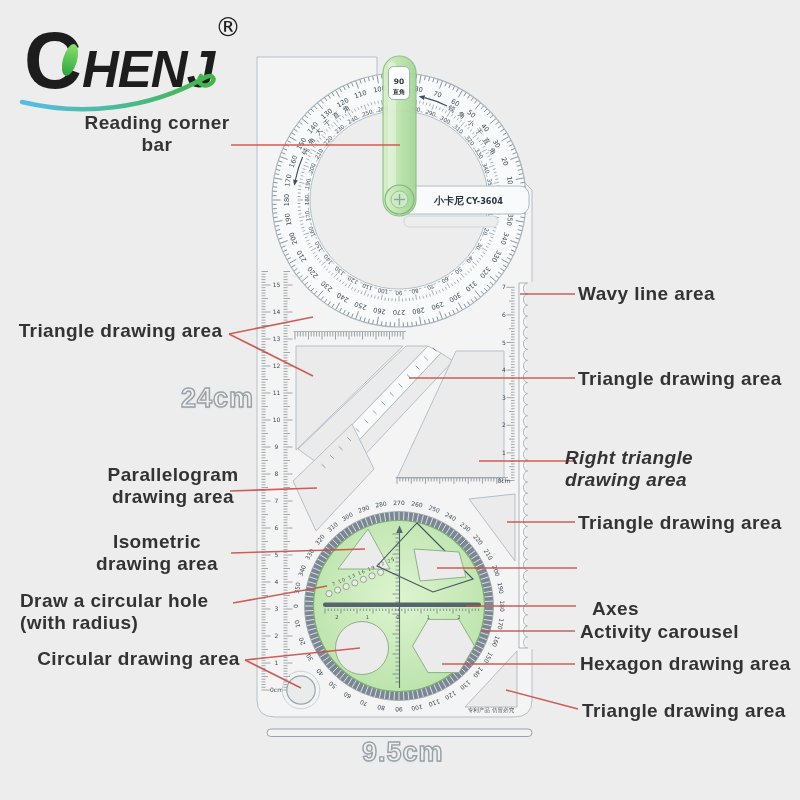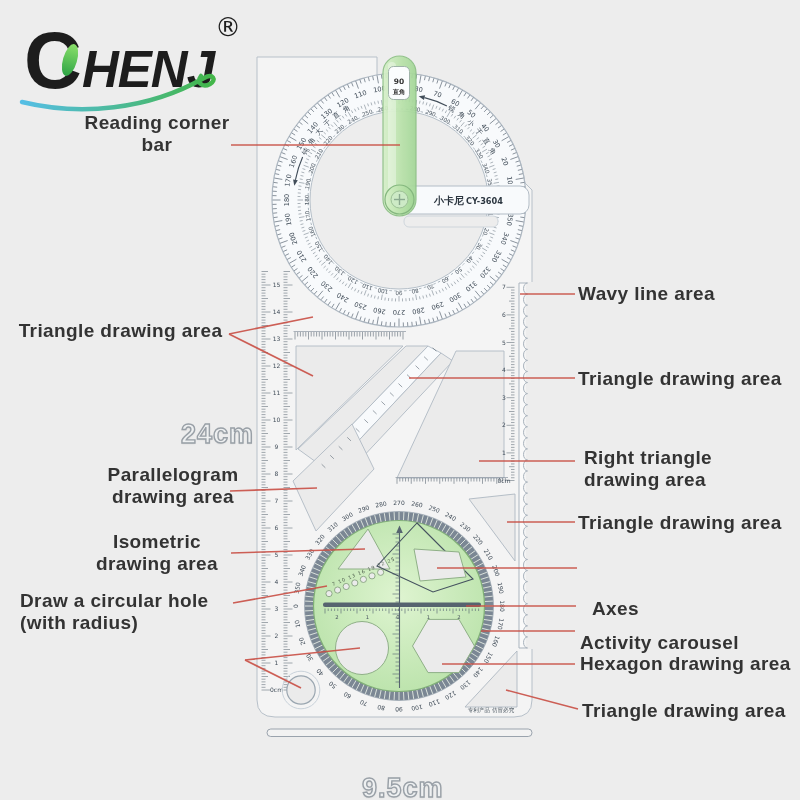--- a/index.html
+++ b/index.html
@@ -3,21 +3,21 @@
 <meta charset="utf-8">
 <style>
   html,body{margin:0;padding:0;background:#ededed;}
   .stage{position:relative;width:800px;height:800px;background:#ededed;overflow:hidden;
          font-family:"Liberation Sans",sans-serif;}
   #art{position:absolute;left:0;top:0;}
   #art text{font-family:"DejaVu Sans",sans-serif;}
   .lab{position:absolute;font-weight:700;font-size:19px;color:#333;letter-spacing:.4px;line-height:1.18;}
   .c{text-align:center;}
   .dim{position:absolute;font-weight:700;font-size:27px;color:#eef0f1;
-       -webkit-text-stroke:1.4px #99a0a7;letter-spacing:1px;text-shadow:0 1px 2px rgba(0,0,0,.10);margin-top:36px;}
+       -webkit-text-stroke:1.4px #99a0a7;letter-spacing:1px;text-shadow:0 1px 2px rgba(0,0,0,.10);}
   .logo{position:absolute;left:10px;top:4px;width:240px;height:115px;}
 </style>
 </head>
 <body>
 
 <div class="stage">
 
   <svg id="art" width="800" height="800" viewBox="0 0 800 800">
     <defs>
       <linearGradient id="barGrad" x1="0" y1="0" x2="1" y2="0">
@@ -1341,24 +1341,25 @@
       <path d="M12,98 C70,112 138,106 194,74 C203,69 207,76 200,80 C193,84 186,79 191,72" stroke="url(#swGrad)" stroke-width="4.5" fill="none" stroke-linecap="round"></path>
     </svg>
   </div>
 
   <div class="lab c" style="left:76px;top:112px;width:146px;margin-left:8px;">Reading corner bar</div>
   <div class="lab c" style="left:8px;top:320px;width:225px;">Triangle drawing area</div>
   <div class="dim" style="left:181px;top:383px;">24cm</div>
   <div class="lab c" style="left:100px;top:464px;width:146px;">Parallelogram drawing area</div>
   <div class="lab c" style="left:84px;top:531px;width:146px;">Isometric drawing area</div>
   <div class="lab" style="left:20px;top:590px;width:218px;">Draw a circular hole (with radius)</div>
+  <div class="lab c" style="left:36px;top:648px;width:205px;">Circular drawing area</div>
 
   <div class="lab" style="left:578px;top:283px;text-align:right;">Wavy line area</div>
   <div class="lab" style="left:578px;top:368px;">Triangle drawing area</div>
-  <div class="lab" style="left:584px;top:447px;width:155px;">Right triangle drawing area</div>
+  <div class="lab" style="left:565px;top:447px;width:155px;font-style:italic;">Right triangle drawing area</div>
   <div class="lab" style="left:578px;top:512px;">Triangle drawing area</div>
   <div class="lab" style="left:582px;top:598px;margin-left:10px;">Axes</div>
-  <div class="lab" style="left:580px;top:621px;margin-top:11px;">Activity carousel</div>
+  <div class="lab" style="left:580px;top:621px;">Activity carousel</div>
   <div class="lab" style="left:580px;top:653px;">Hexagon drawing area</div>
   <div class="lab" style="left:582px;top:700px;">Triangle drawing area</div>
 
   <div class="dim" style="left:362px;top:737px;">9.5cm</div>
 </div>
 
 </body></html>

